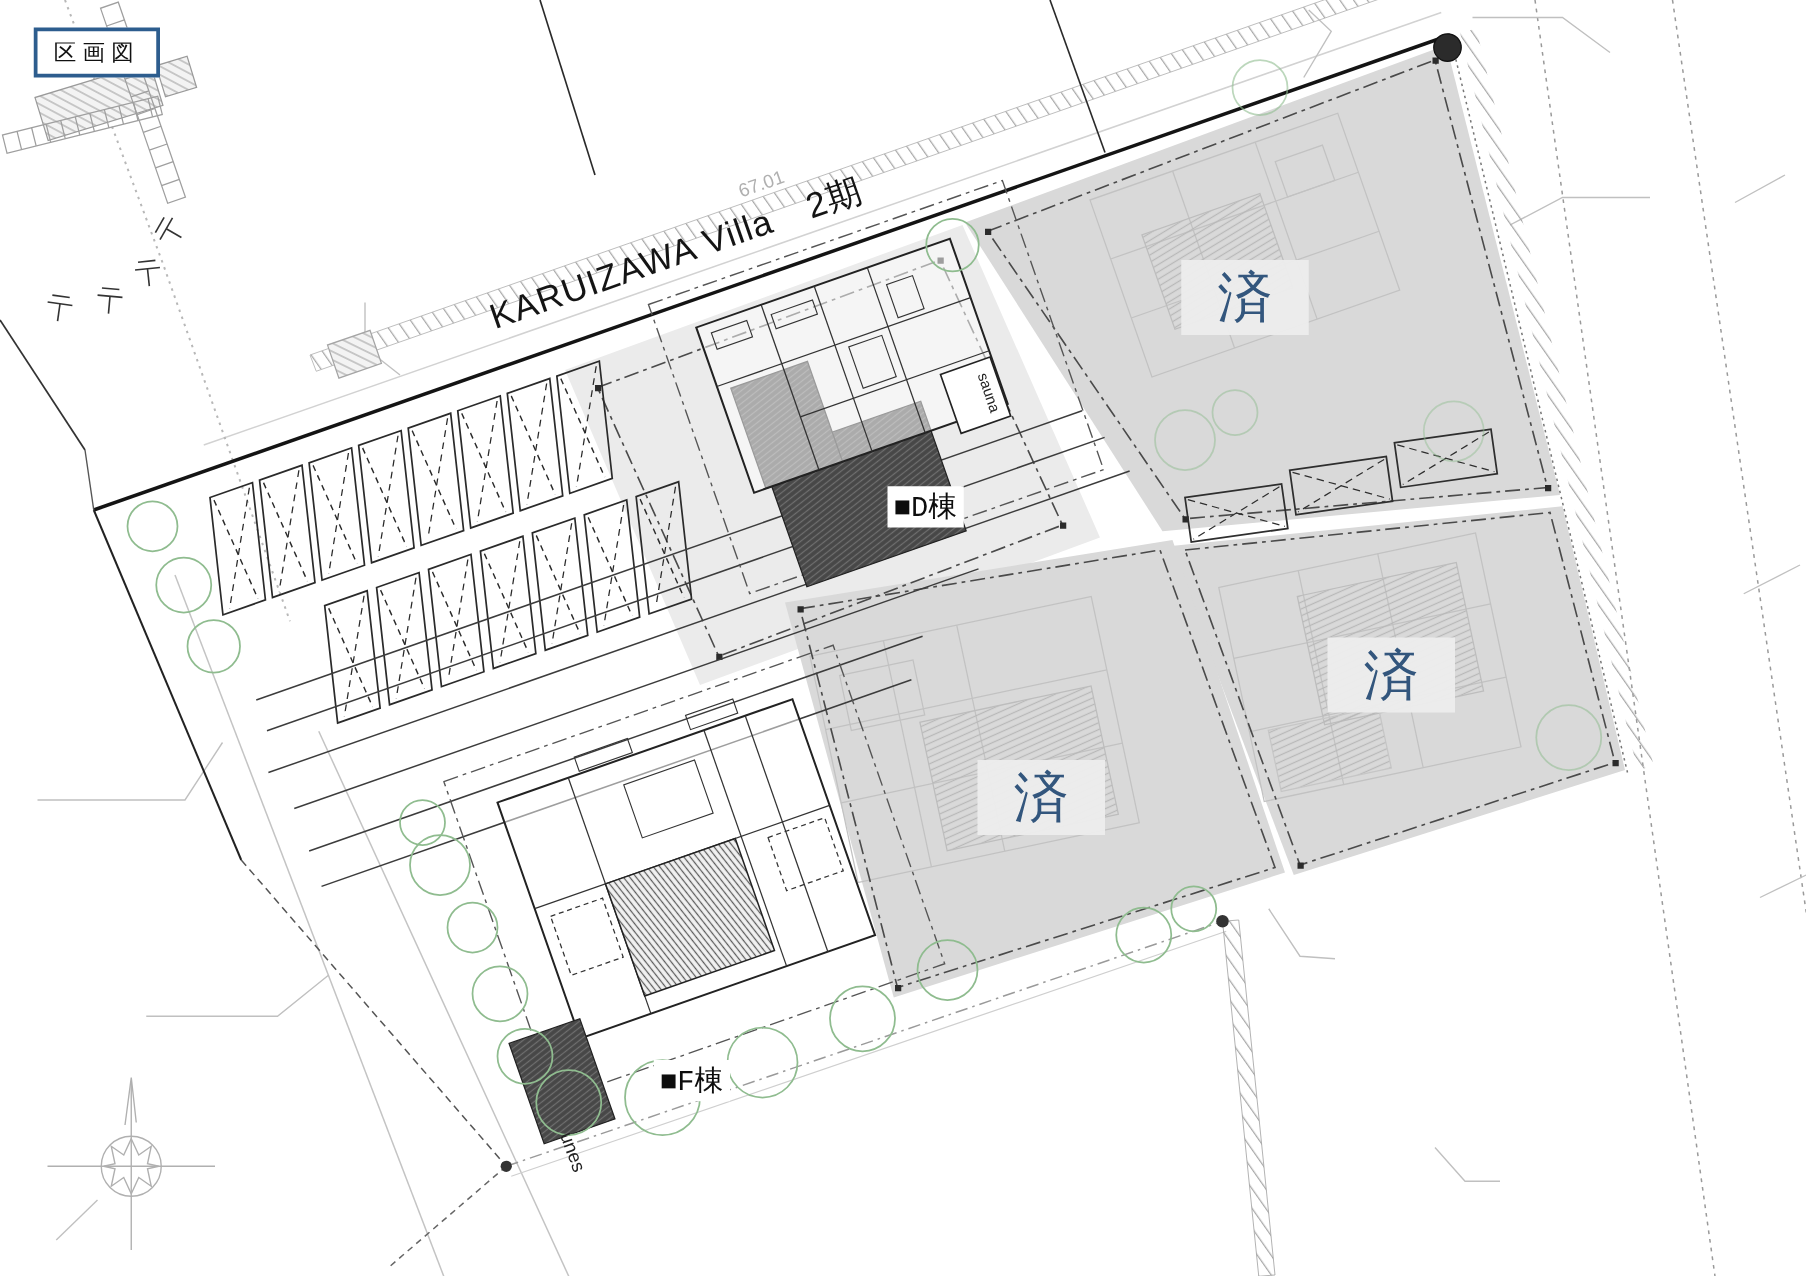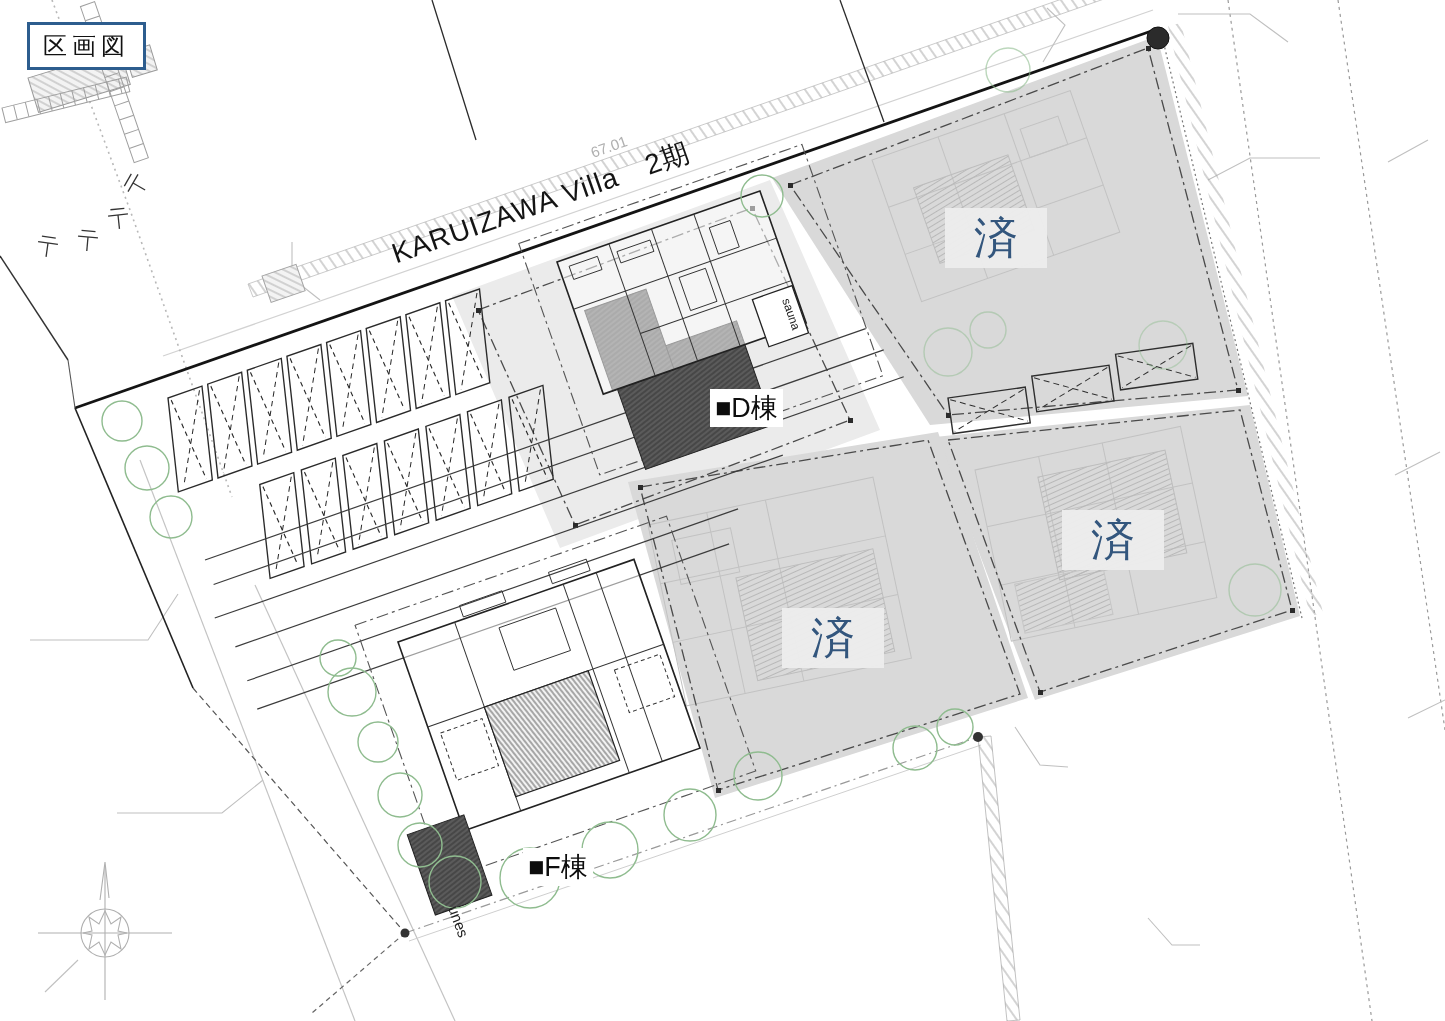--- a/index.html
+++ b/index.html
@@ -1,25 +1,25 @@
 <!DOCTYPE html>
 <html><head>
 <meta charset="utf-8">
 <style>
   html,body{margin:0;padding:0;background:#fff;}
   #canvas{position:relative;width:1445px;height:1021px;overflow:hidden;
           font-family:"Liberation Sans",sans-serif;background:#fff;}
   #drawing{position:absolute;left:0;top:0;}
   .ovl{position:absolute;white-space:nowrap;}
   #frame-box{left:27px;top:22px;border:3px solid #2d5d8e;background:#fff;
-             padding:5px 13px;font-size:24px;letter-spacing:5px;color:#111;}
+             padding:5px 13px;font-size:18px;letter-spacing:5px;color:#111;}
   #road-label{left:393px;top:236px;transform:rotate(-19.3deg);transform-origin:0 50%;
               font-size:28px;color:#141414;letter-spacing:1px;display:flex;align-items:baseline;}
   #road-label .phase{margin-left:30px;}
-  .bldg-label{background:#fff;padding:1px 5px;font-size:27px;color:#0d0d0d;}
+  .bldg-label{background:#fff;padding:1px 5px;font-size:23px;color:#0d0d0d;font-family:Liberation Mono, monospace;}
   #label-d{left:710px;top:389px;}
   #label-f{left:523px;top:848px;}
   .sold-box{width:102px;height:60px;background:rgba(237,237,237,.95);
             display:flex;align-items:center;justify-content:center;
             font-size:44px;color:#33567d;}
   #sold-1{left:945px;top:208px;}
   #sold-2{left:1062px;top:510px;}
   #sold-3{left:782px;top:608px;}
 </style>
 </head>

